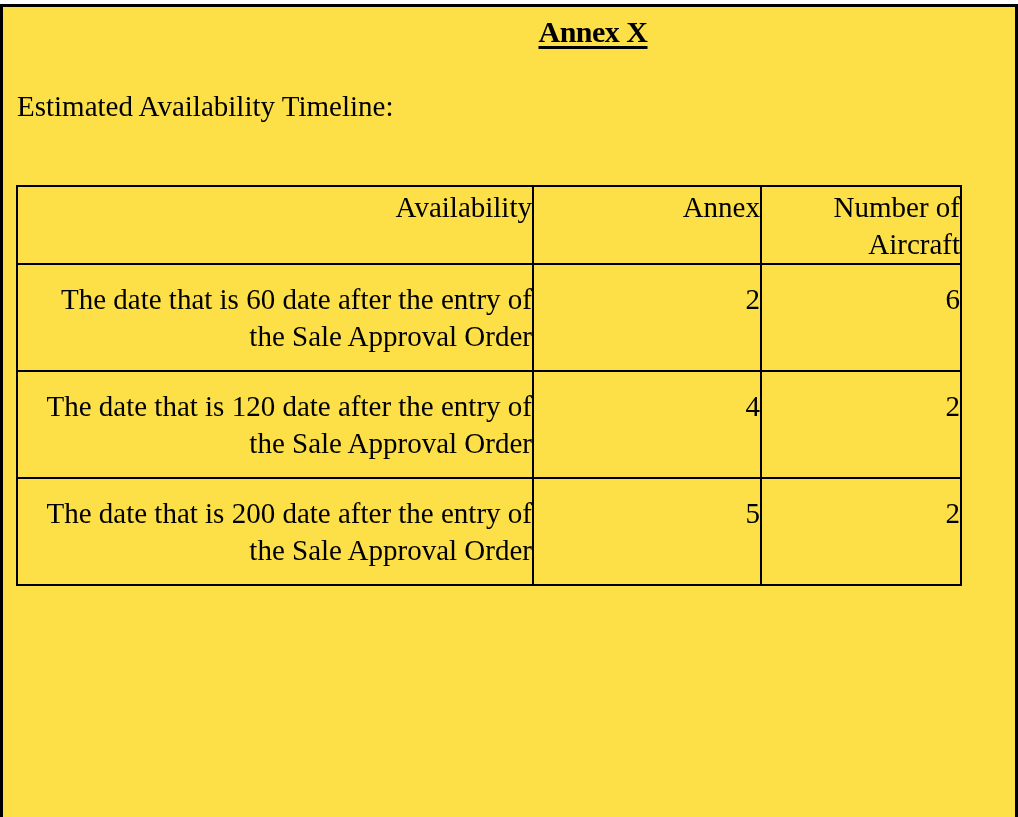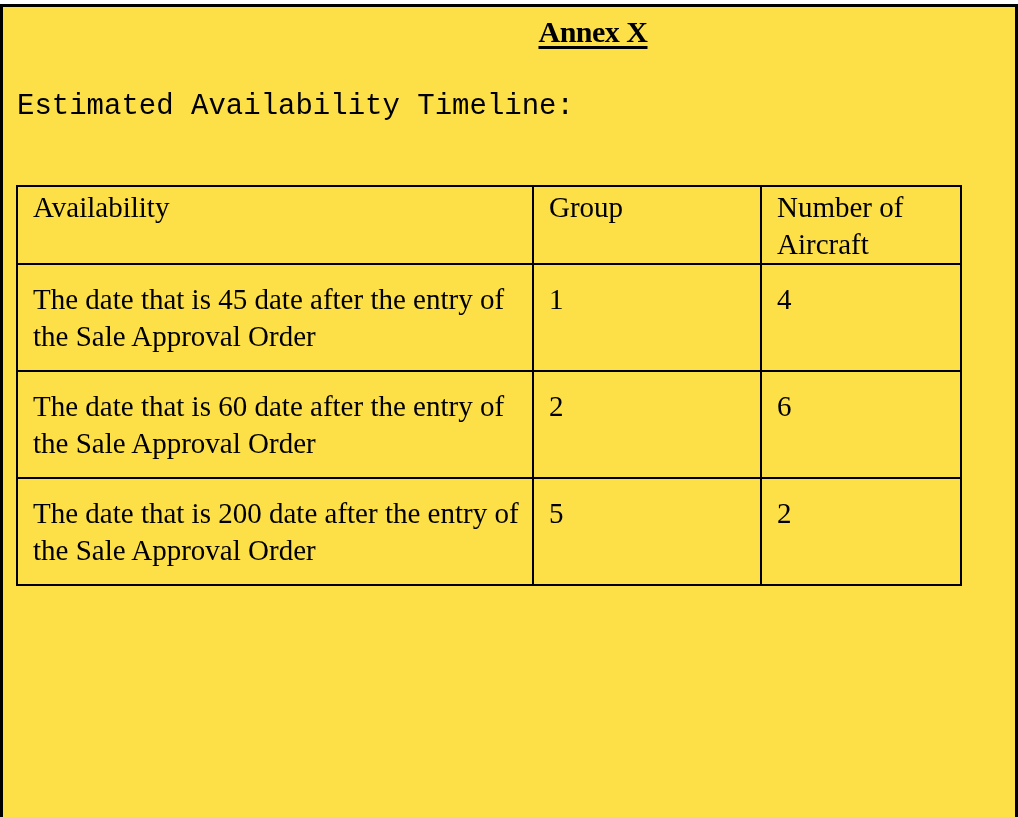--- a/index.html
+++ b/index.html
@@ -36,34 +36,33 @@
       text-decoration-thickness: 3px;
       text-underline-offset: 4px;
       letter-spacing: -0.5px;
     }
     .intro {
       position: absolute;
       left: 14px;
       top: 83px;
       font-size: 29px;
       white-space: nowrap;
-      font-family: Liberation Mono, monospace;
     }
     table.timeline {
       position: absolute;
       left: 13px;
       top: 178px;
       border-collapse: collapse;
       font-size: 29px;
       line-height: 37px;
     }
     table.timeline td, table.timeline th {
       border: 2px solid #000000;
       vertical-align: top;
-      text-align: left;
+      text-align: right;
       font-weight: normal;
       padding: 0 0 0 15px;
       box-sizing: border-box;
     }
     table.timeline th {
       padding-top: 2px;
     }
     table.timeline td {
       padding-top: 16px;
     }
@@ -77,32 +76,32 @@
 <body>
 
 <div class="frame">
   <div class="annex-title">Annex X</div>
   <div class="intro">Estimated Availability Timeline:</div>
 
   <table class="timeline">
     <tbody>
         <tr class="head-row">
       <th class="col-avail">Availability</th>
-      <th class="col-group">Group</th>
+      <th class="col-group">Annex</th>
       <th class="col-num">Number of Aircraft</th>
-    </tr>
-    <tr class="data-row">
-      <td class="col-avail">The date that is 45 date after the entry of the Sale Approval Order</td>
-      <td class="col-group">1</td>
-      <td class="col-num">4</td>
     </tr>
     <tr class="data-row">
       <td class="col-avail">The date that is 60 date after the entry of the Sale Approval Order</td>
       <td class="col-group">2</td>
       <td class="col-num">6</td>
+    </tr>
+    <tr class="data-row">
+      <td class="col-avail">The date that is 120 date after the entry of the Sale Approval Order</td>
+      <td class="col-group">4</td>
+      <td class="col-num">2</td>
     </tr>
     <tr class="data-row">
       <td class="col-avail">The date that is 200 date after the entry of the Sale Approval Order</td>
       <td class="col-group">5</td>
       <td class="col-num">2</td>
     </tr>
   </tbody>
     </table>
 </div>
 

